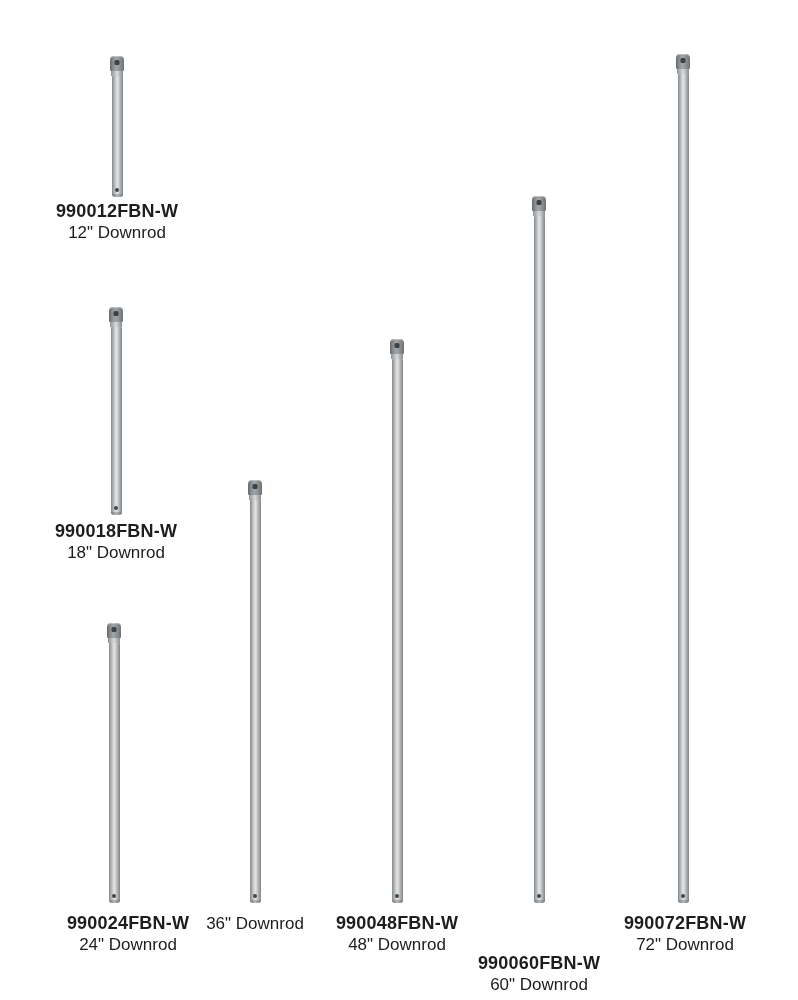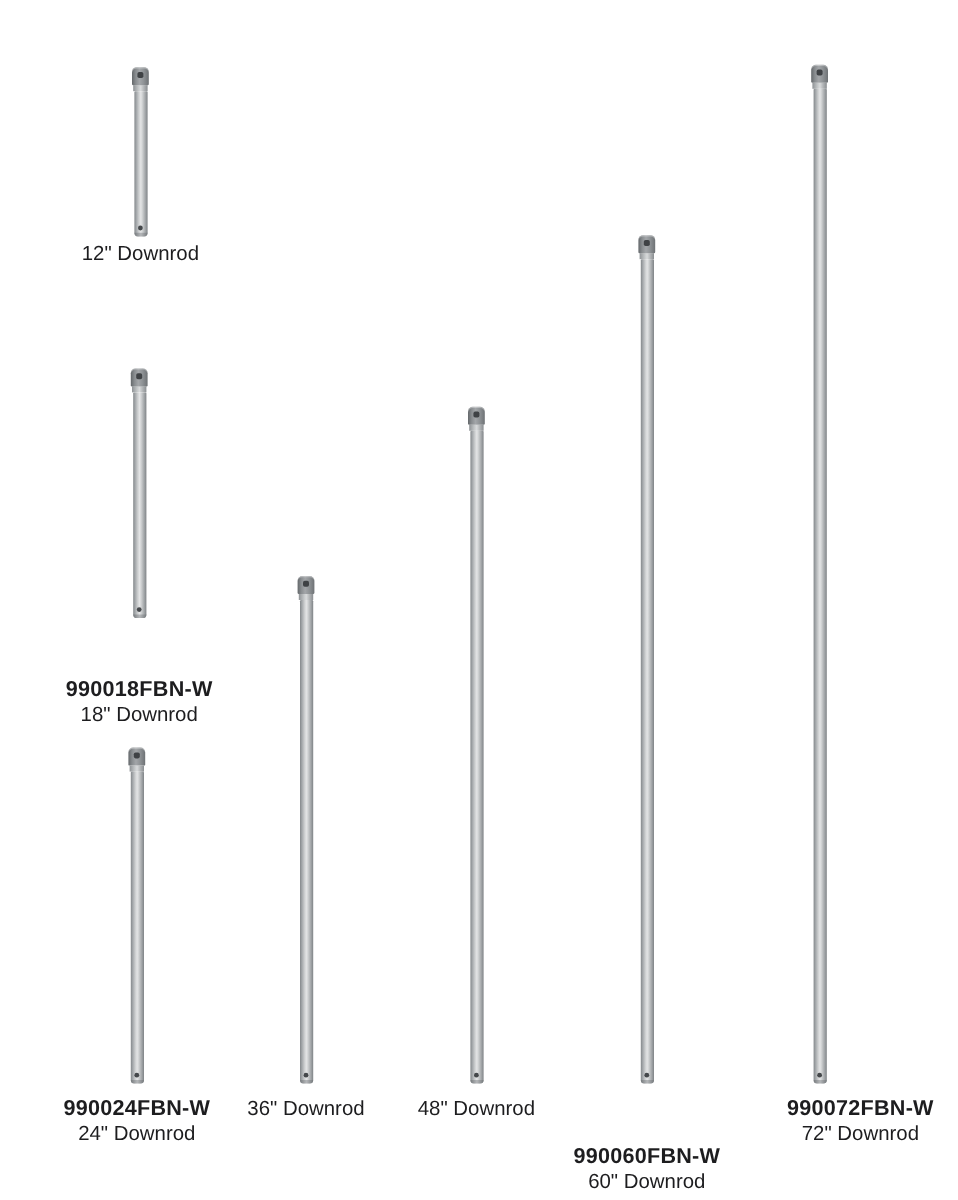--- a/index.html
+++ b/index.html
@@ -102,51 +102,52 @@
     <div class="rod" style="left: 110px; top: 56px; height: 141px;">
       <div class="cap">
         <div class="screw"></div>
       </div>
       <div class="collar"></div>
       <div class="shaft" style="height: 121px;">
         <div class="hole"></div>
       </div>
     </div>
     <div class="label" style="left: 37px; top: 201px;">
+      <div class="code">990012FBN-W</div>
       <div class="size">12" Downrod</div>
     </div>
   </div>
 
   <div>
     <div class="rod" style="left: 109px; top: 307px; height: 208px;">
       <div class="cap">
         <div class="screw"></div>
       </div>
       <div class="collar"></div>
       <div class="shaft" style="height: 188px;">
         <div class="hole"></div>
       </div>
     </div>
-    <div class="label" style="left: 36px; top: 521px; margin-top: 43px;">
+    <div class="label" style="left: 36px; top: 521px;">
       <div class="code">990018FBN-W</div>
       <div class="size">18" Downrod</div>
     </div>
   </div>
 
   <div>
     <div class="rod" style="left: 107px; top: 623px; height: 280px;">
       <div class="cap">
         <div class="screw"></div>
       </div>
       <div class="collar"></div>
       <div class="shaft" style="height: 260px;">
         <div class="hole"></div>
       </div>
     </div>
-    <div class="label" style="left: 34px; top: 913px;">
+    <div class="label" style="left: 48px; top: 913px;">
       <div class="code">990024FBN-W</div>
       <div class="size">24" Downrod</div>
     </div>
   </div>
 
   <div>
     <div class="rod" style="left: 248px; top: 480px; height: 423px;">
       <div class="cap">
         <div class="screw"></div>
       </div>
@@ -164,20 +165,21 @@
     <div class="rod" style="left: 390px; top: 339px; height: 564px;">
       <div class="cap">
         <div class="screw"></div>
       </div>
       <div class="collar"></div>
       <div class="shaft" style="height: 544px;">
         <div class="hole"></div>
       </div>
     </div>
     <div class="label" style="left: 317px; top: 913px;">
+      <div class="code">990048FBN-W</div>
       <div class="size">48" Downrod</div>
     </div>
   </div>
 
   <div>
     <div class="rod" style="left: 532px; top: 196px; height: 707px;">
       <div class="cap">
         <div class="screw"></div>
       </div>
       <div class="collar"></div>
@@ -194,18 +196,18 @@
   <div>
     <div class="rod" style="left: 676px; top: 54px; height: 849px;">
       <div class="cap">
         <div class="screw"></div>
       </div>
       <div class="collar"></div>
       <div class="shaft" style="height: 829px;">
         <div class="hole"></div>
       </div>
     </div>
-    <div class="label" style="left: 637px; top: 913px;">
+    <div class="label" style="left: 605px; top: 913px;">
       <div class="code">990072FBN-W</div>
       <div class="size">72" Downrod</div>
     </div>
   </div>
 </div>
 
 </body></html>

